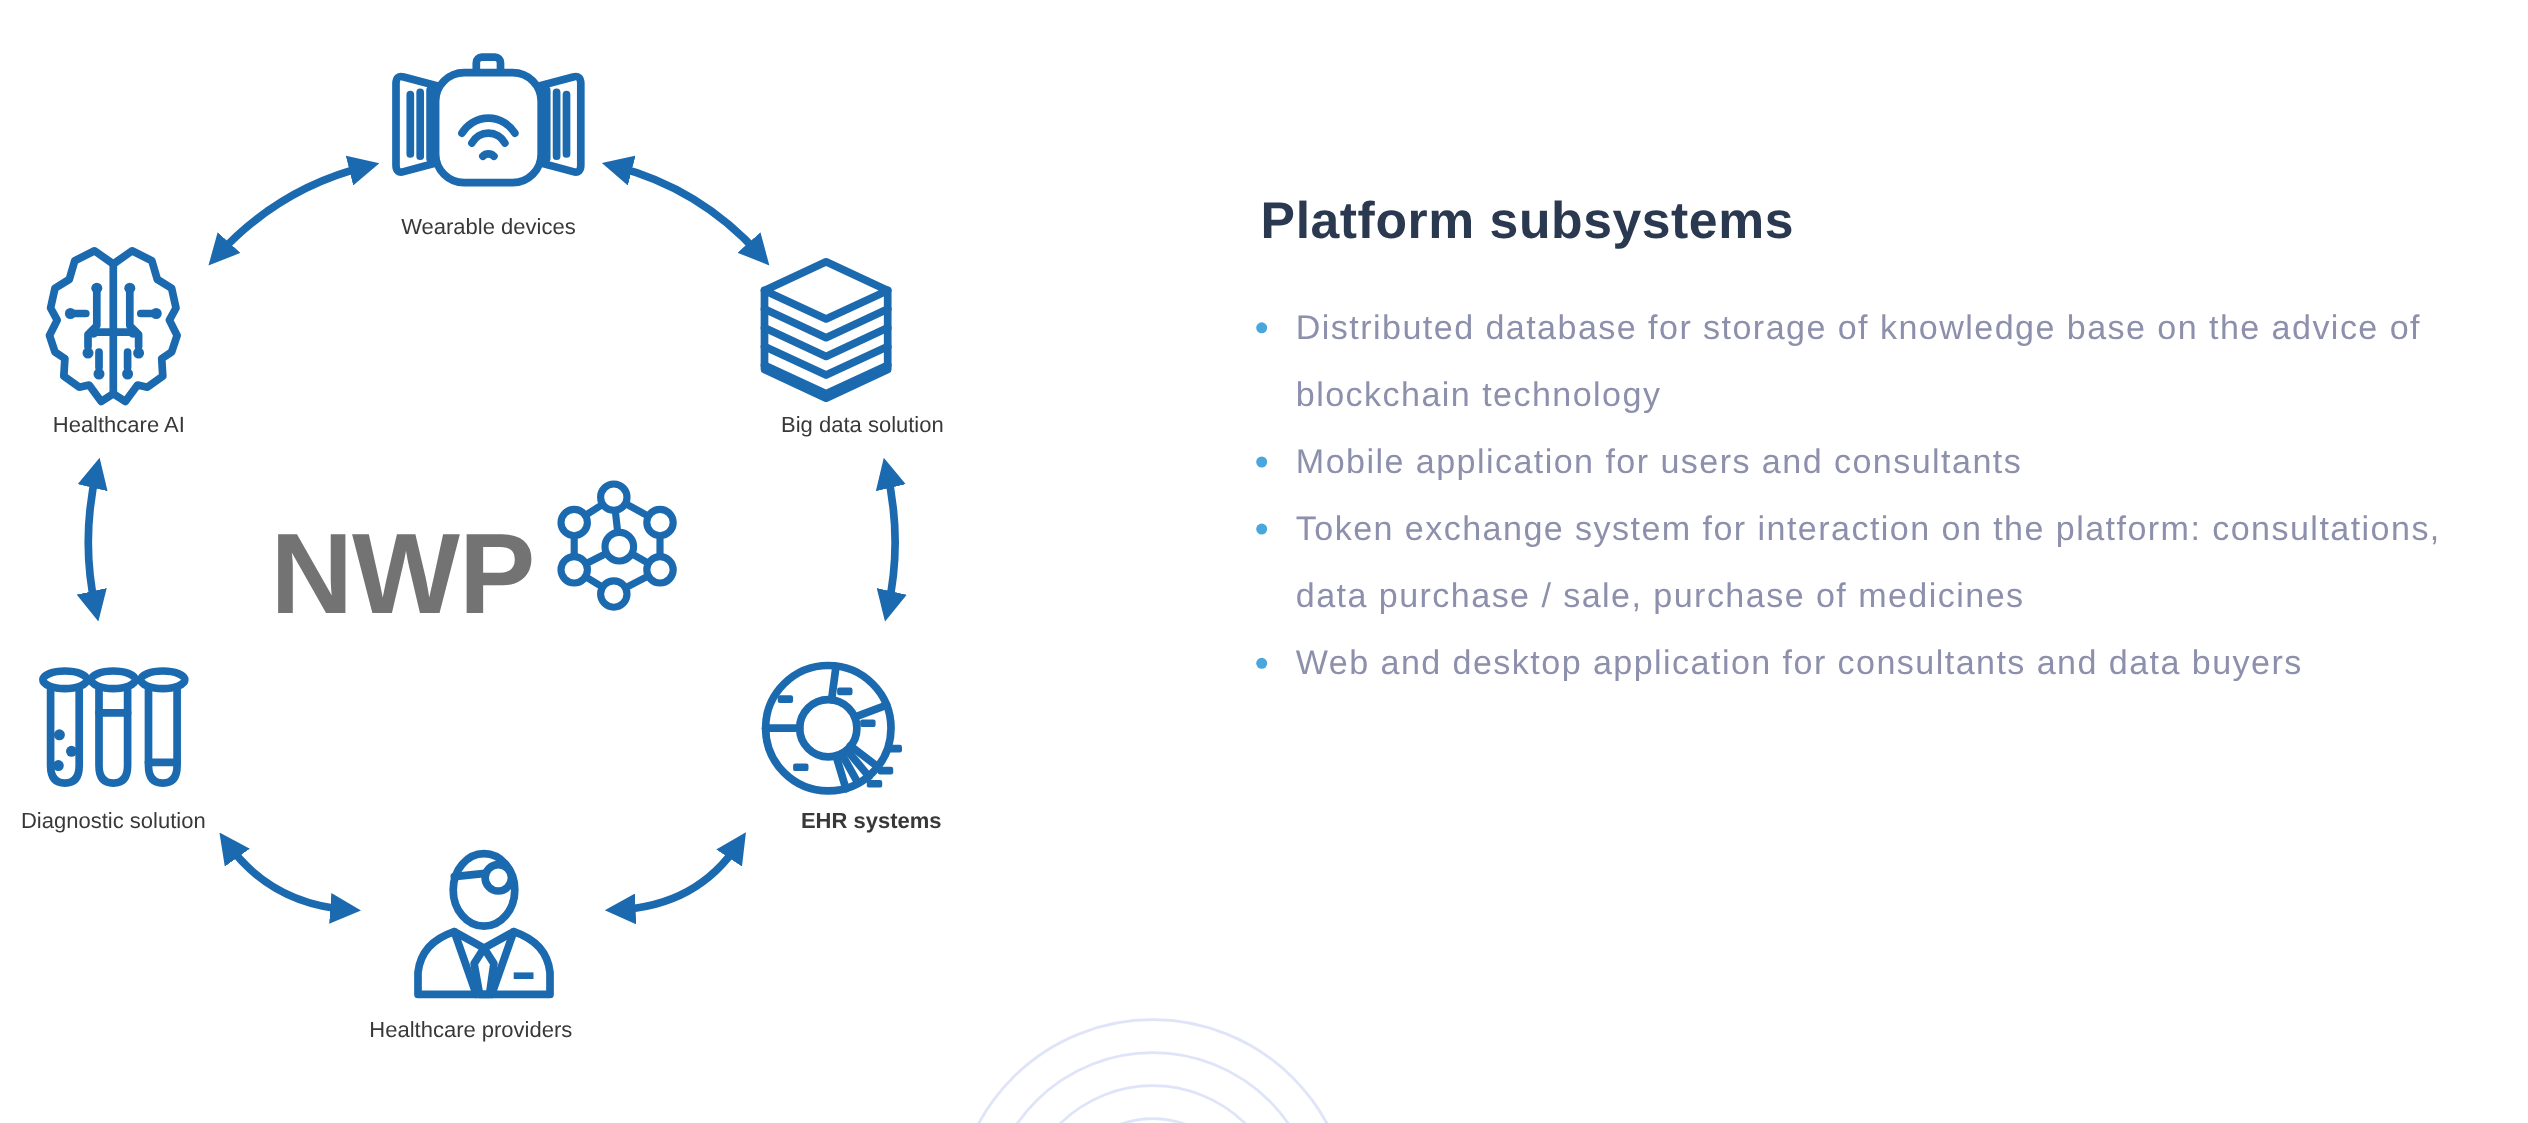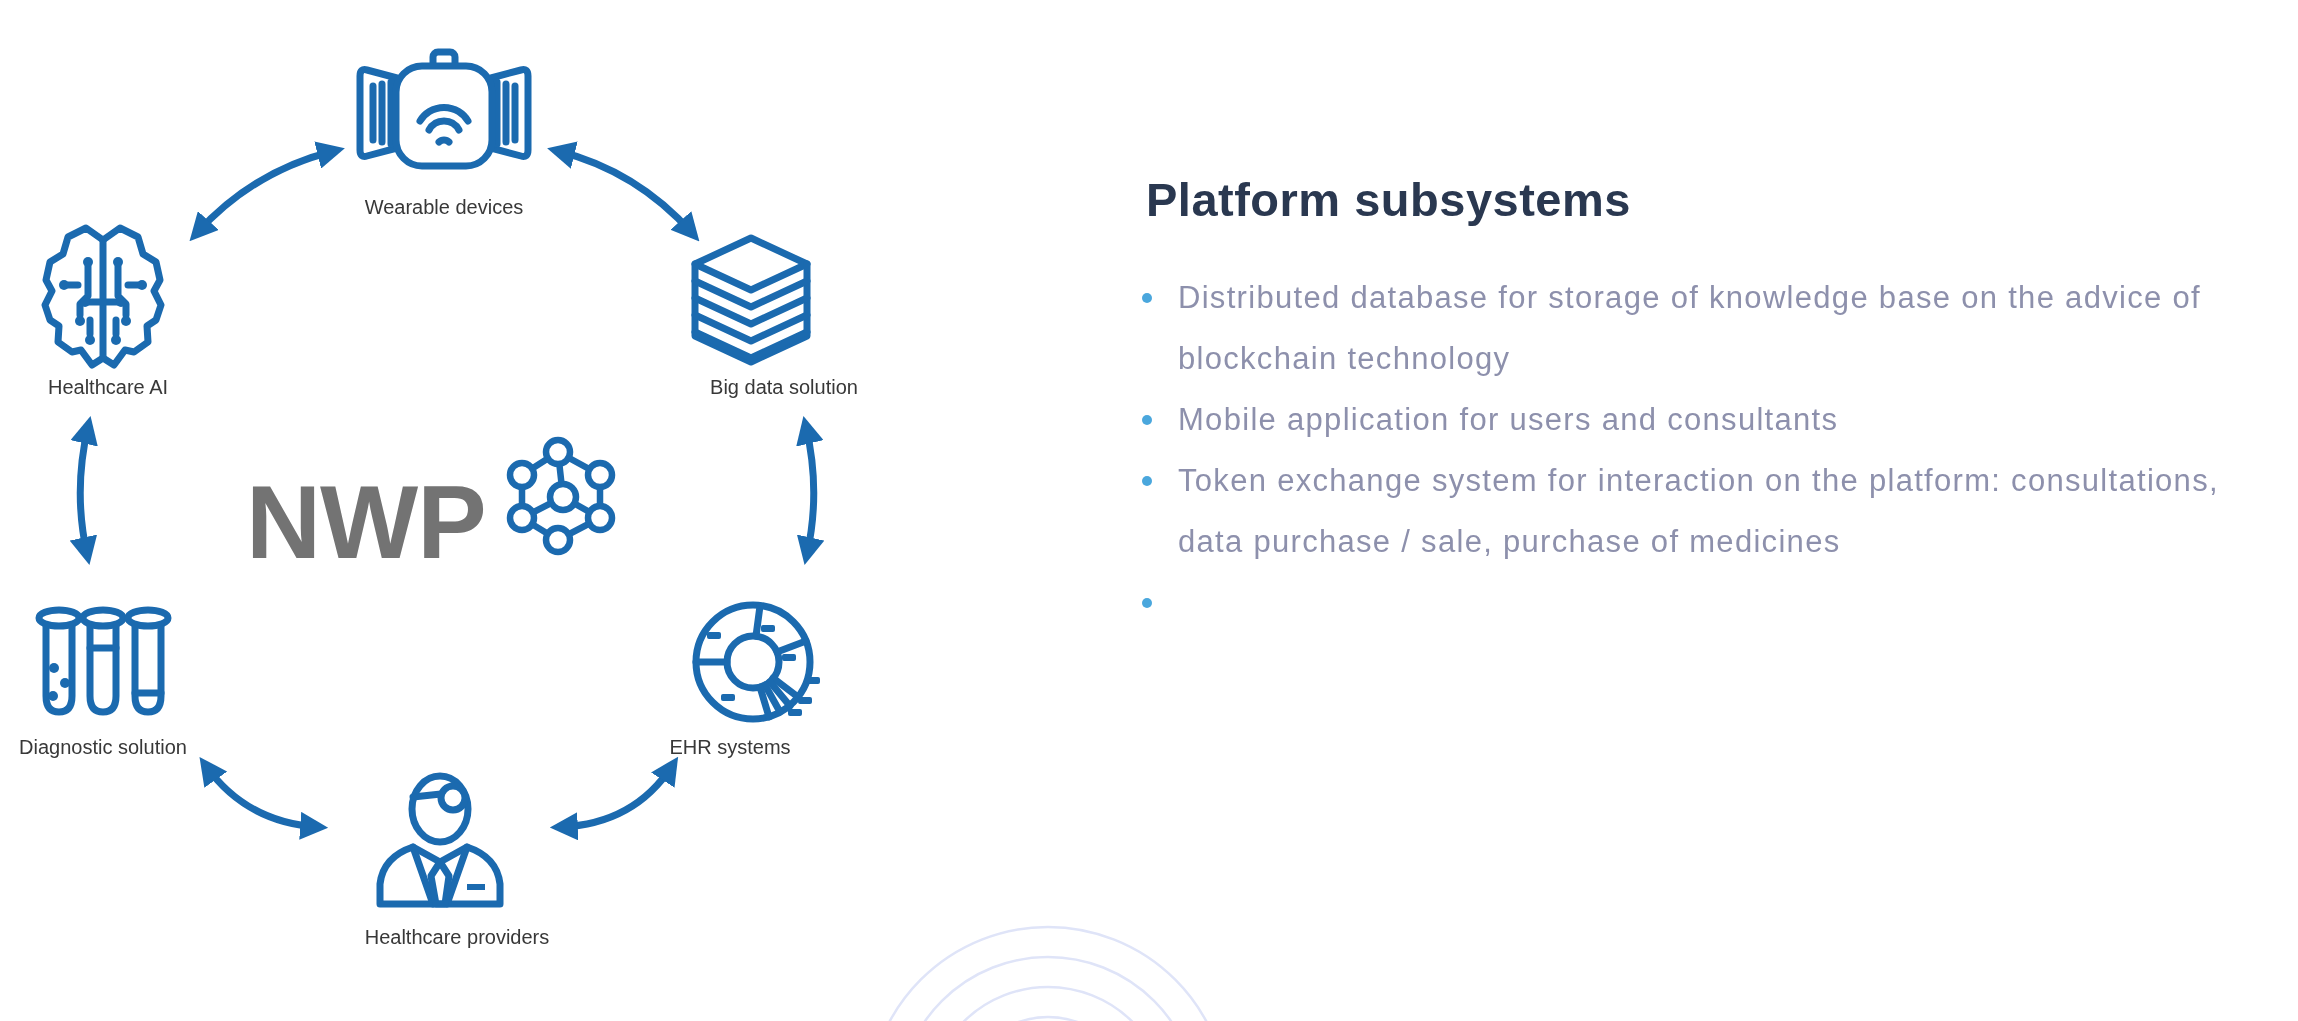--- a/index.html
+++ b/index.html
@@ -156,22 +156,22 @@
         <circle cx="563" cy="497" r="13"></circle>
         <circle cx="522" cy="518" r="12"></circle>
         <circle cx="600" cy="518" r="12"></circle>
         <circle cx="558" cy="540" r="12"></circle>
       </g>
     </g>
   </svg>
 
   <div class="node-label" style="left:444px; top:196px;">Wearable devices</div>
   <div class="node-label" style="left:752px; top:376px;margin-left:32px;">Big data solution</div>
-  <div class="node-label" style="left:730px; top:736px;">EHR systems</div>
-  <div class="node-label" style="left:457px; top:926px;">Healthcare providers</div>
+  <div class="node-label" style="left:792px; top:736px;font-weight:bold;">EHR systems</div>
+  <div class="node-label" style="left:428px; top:926px;">Healthcare providers</div>
   <div class="node-label" style="left:103px; top:736px;">Diagnostic solution</div>
   <div class="node-label" style="left:108px; top:376px;">Healthcare AI</div>
 
   <div class="logo-text">NWP</div>
 
   <div class="content">
     <h1>Platform subsystems</h1>
     <ul class="bullet-list">
       <li>
         <span class="bullet-dot"></span>
@@ -180,17 +180,18 @@
       <li>
         <span class="bullet-dot"></span>
         <span>Mobile application for users and consultants</span>
       </li>
       <li>
         <span class="bullet-dot"></span>
         <span>Token exchange system for interaction on the platform: consultations, data purchase / sale, purchase of medicines</span>
       </li>
       <li>
         <span class="bullet-dot"></span>
+        <span>Web and desktop application for consultants and data buyers</span>
       </li>
     </ul>
   </div>
 
 </div>
 
 </body></html>

